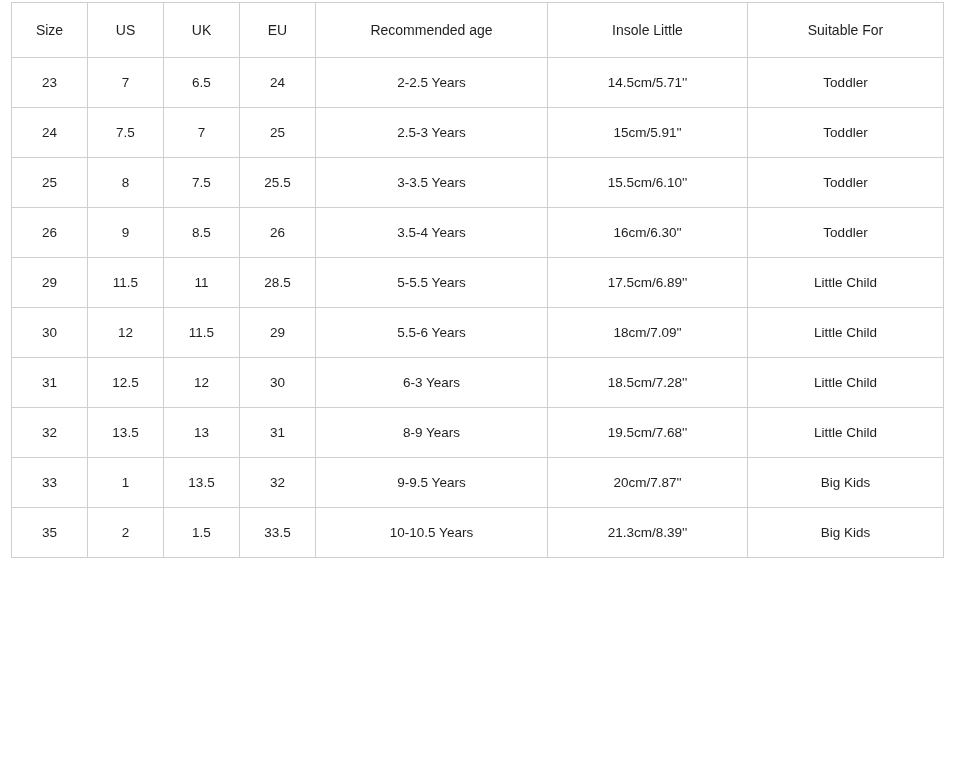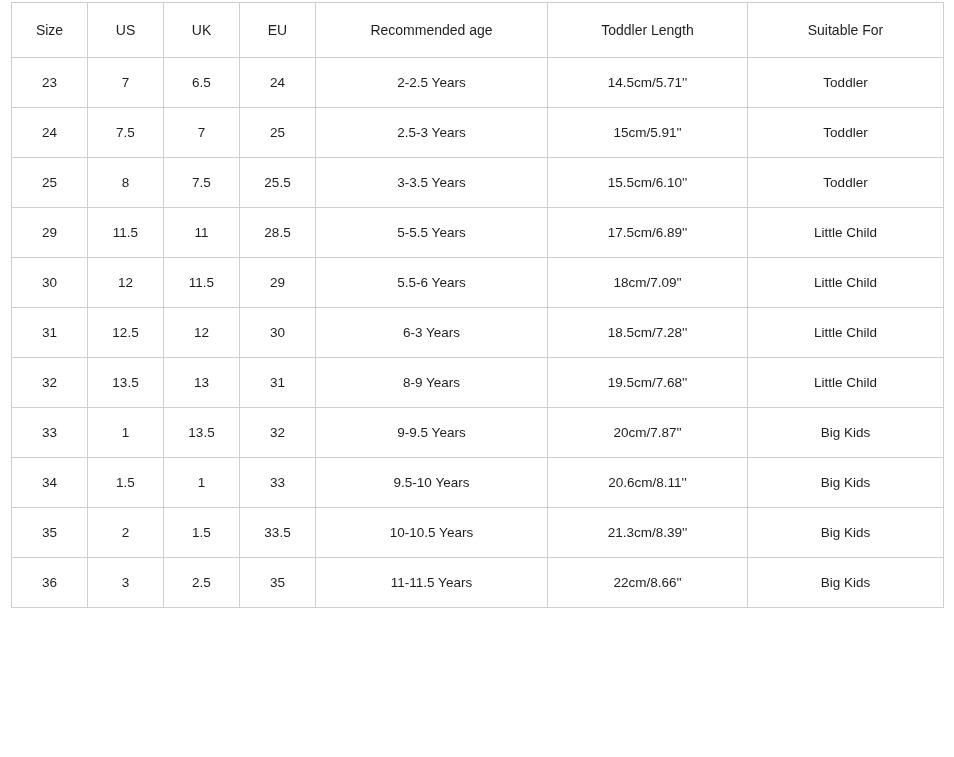--- a/index.html
+++ b/index.html
@@ -65,21 +65,21 @@
       <col class="c-insole">
       <col class="c-suit">
     </colgroup>
     <thead>
       <tr>
         <th>Size</th>
         <th>US</th>
         <th>UK</th>
         <th>EU</th>
         <th>Recommended age</th>
-        <th>Toddler Length</th>
+        <th>Insole Little</th>
         <th>Suitable For</th>
       </tr>
     </thead>
     <tbody>
       <tr>
         <td>23</td>
         <td>7</td>
         <td>6.5</td>
         <td>24</td>
         <td>2-2.5 Years</td>
@@ -95,20 +95,29 @@
         <td>15cm/5.91''</td>
         <td>Toddler</td>
       </tr>
       <tr>
         <td>25</td>
         <td>8</td>
         <td>7.5</td>
         <td>25.5</td>
         <td>3-3.5 Years</td>
         <td>15.5cm/6.10''</td>
+        <td>Toddler</td>
+      </tr>
+      <tr>
+        <td>26</td>
+        <td>9</td>
+        <td>8.5</td>
+        <td>26</td>
+        <td>3.5-4 Years</td>
+        <td>16cm/6.30''</td>
         <td>Toddler</td>
       </tr>
       <tr>
         <td>29</td>
         <td>11.5</td>
         <td>11</td>
         <td>28.5</td>
         <td>5-5.5 Years</td>
         <td>17.5cm/6.89''</td>
         <td>Little Child</td>
@@ -143,41 +152,23 @@
       <tr>
         <td>33</td>
         <td>1</td>
         <td>13.5</td>
         <td>32</td>
         <td>9-9.5 Years</td>
         <td>20cm/7.87''</td>
         <td>Big Kids</td>
       </tr>
       <tr>
-        <td>34</td>
-        <td>1.5</td>
-        <td>1</td>
-        <td>33</td>
-        <td>9.5-10 Years</td>
-        <td>20.6cm/8.11''</td>
-        <td>Big Kids</td>
-      </tr>
-      <tr>
         <td>35</td>
         <td>2</td>
         <td>1.5</td>
         <td>33.5</td>
         <td>10-10.5 Years</td>
         <td>21.3cm/8.39''</td>
         <td>Big Kids</td>
       </tr>
-      <tr>
-        <td>36</td>
-        <td>3</td>
-        <td>2.5</td>
-        <td>35</td>
-        <td>11-11.5 Years</td>
-        <td>22cm/8.66''</td>
-        <td>Big Kids</td>
-      </tr>
     </tbody>
   </table>
 </div>
 
 </body></html>

